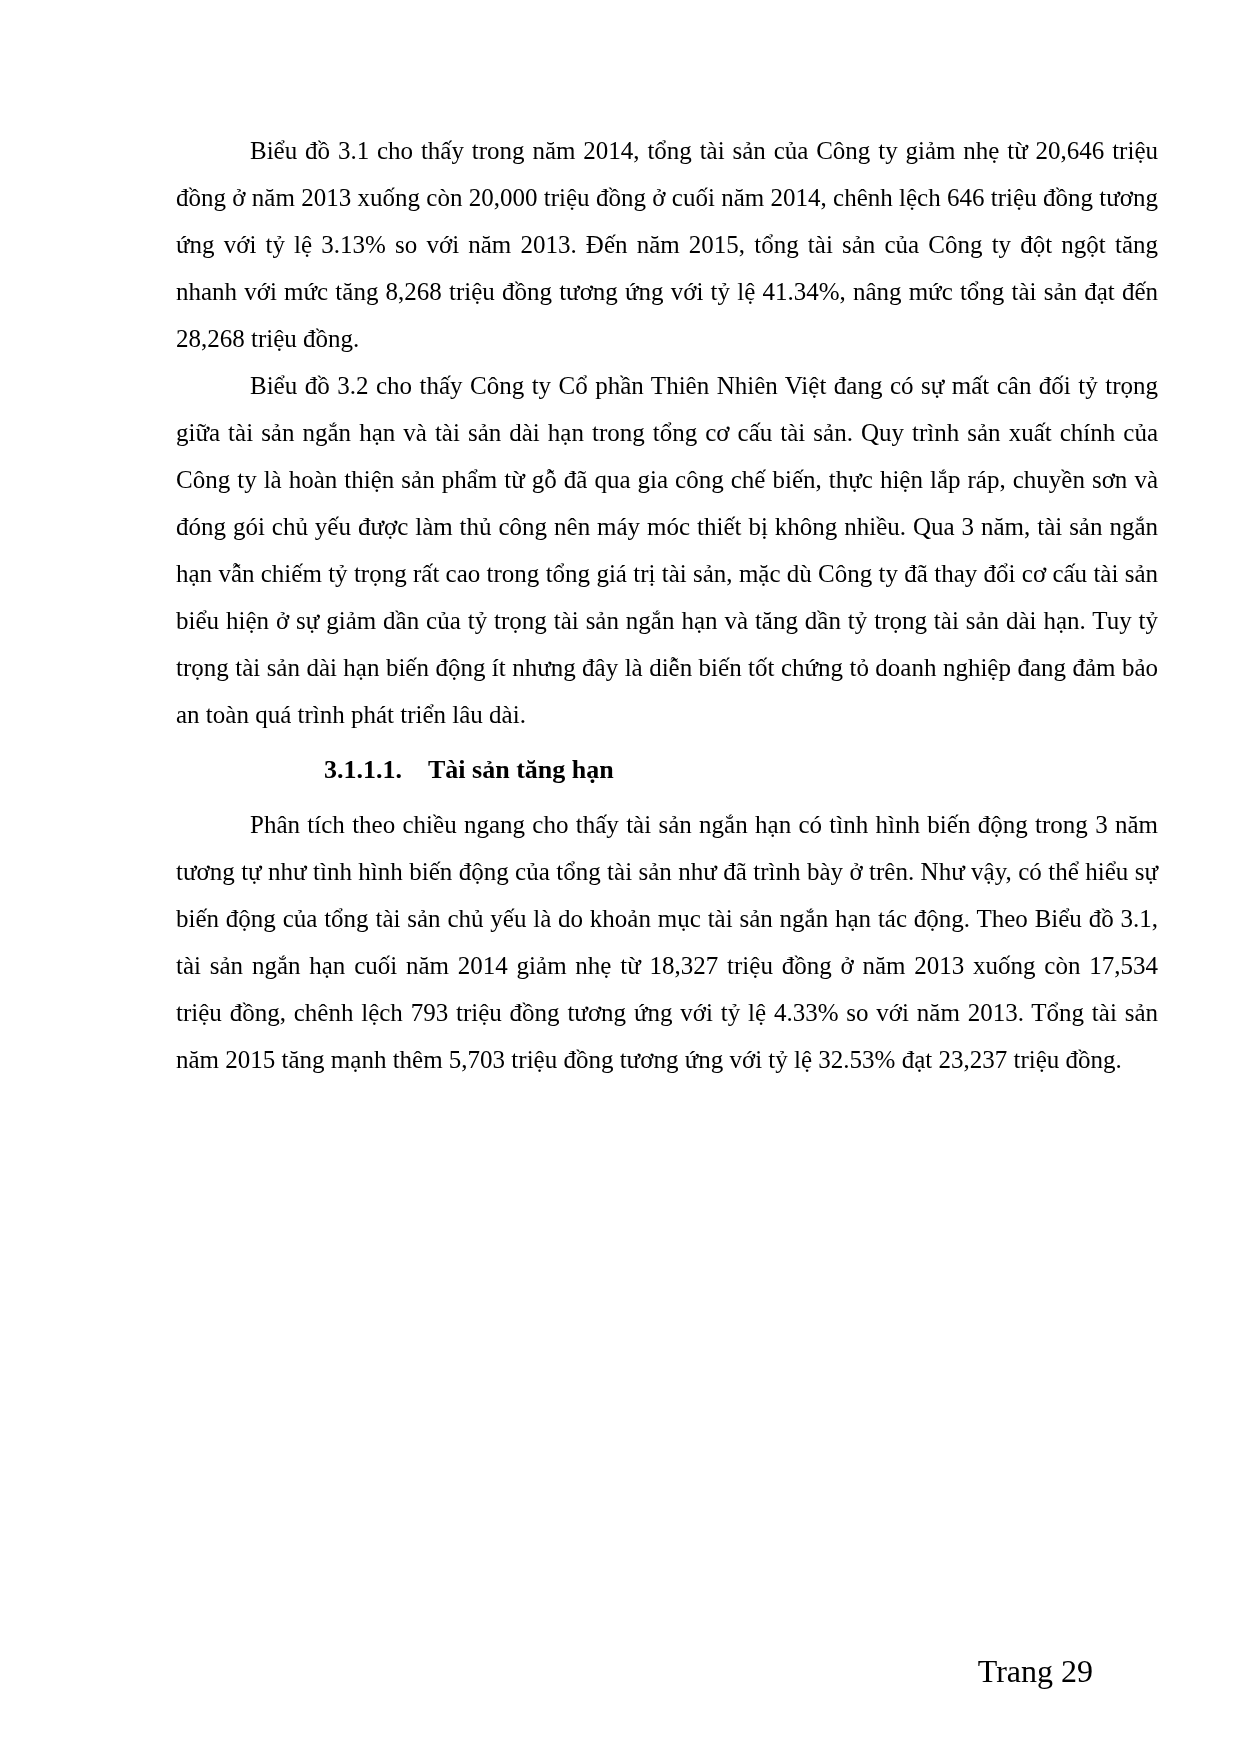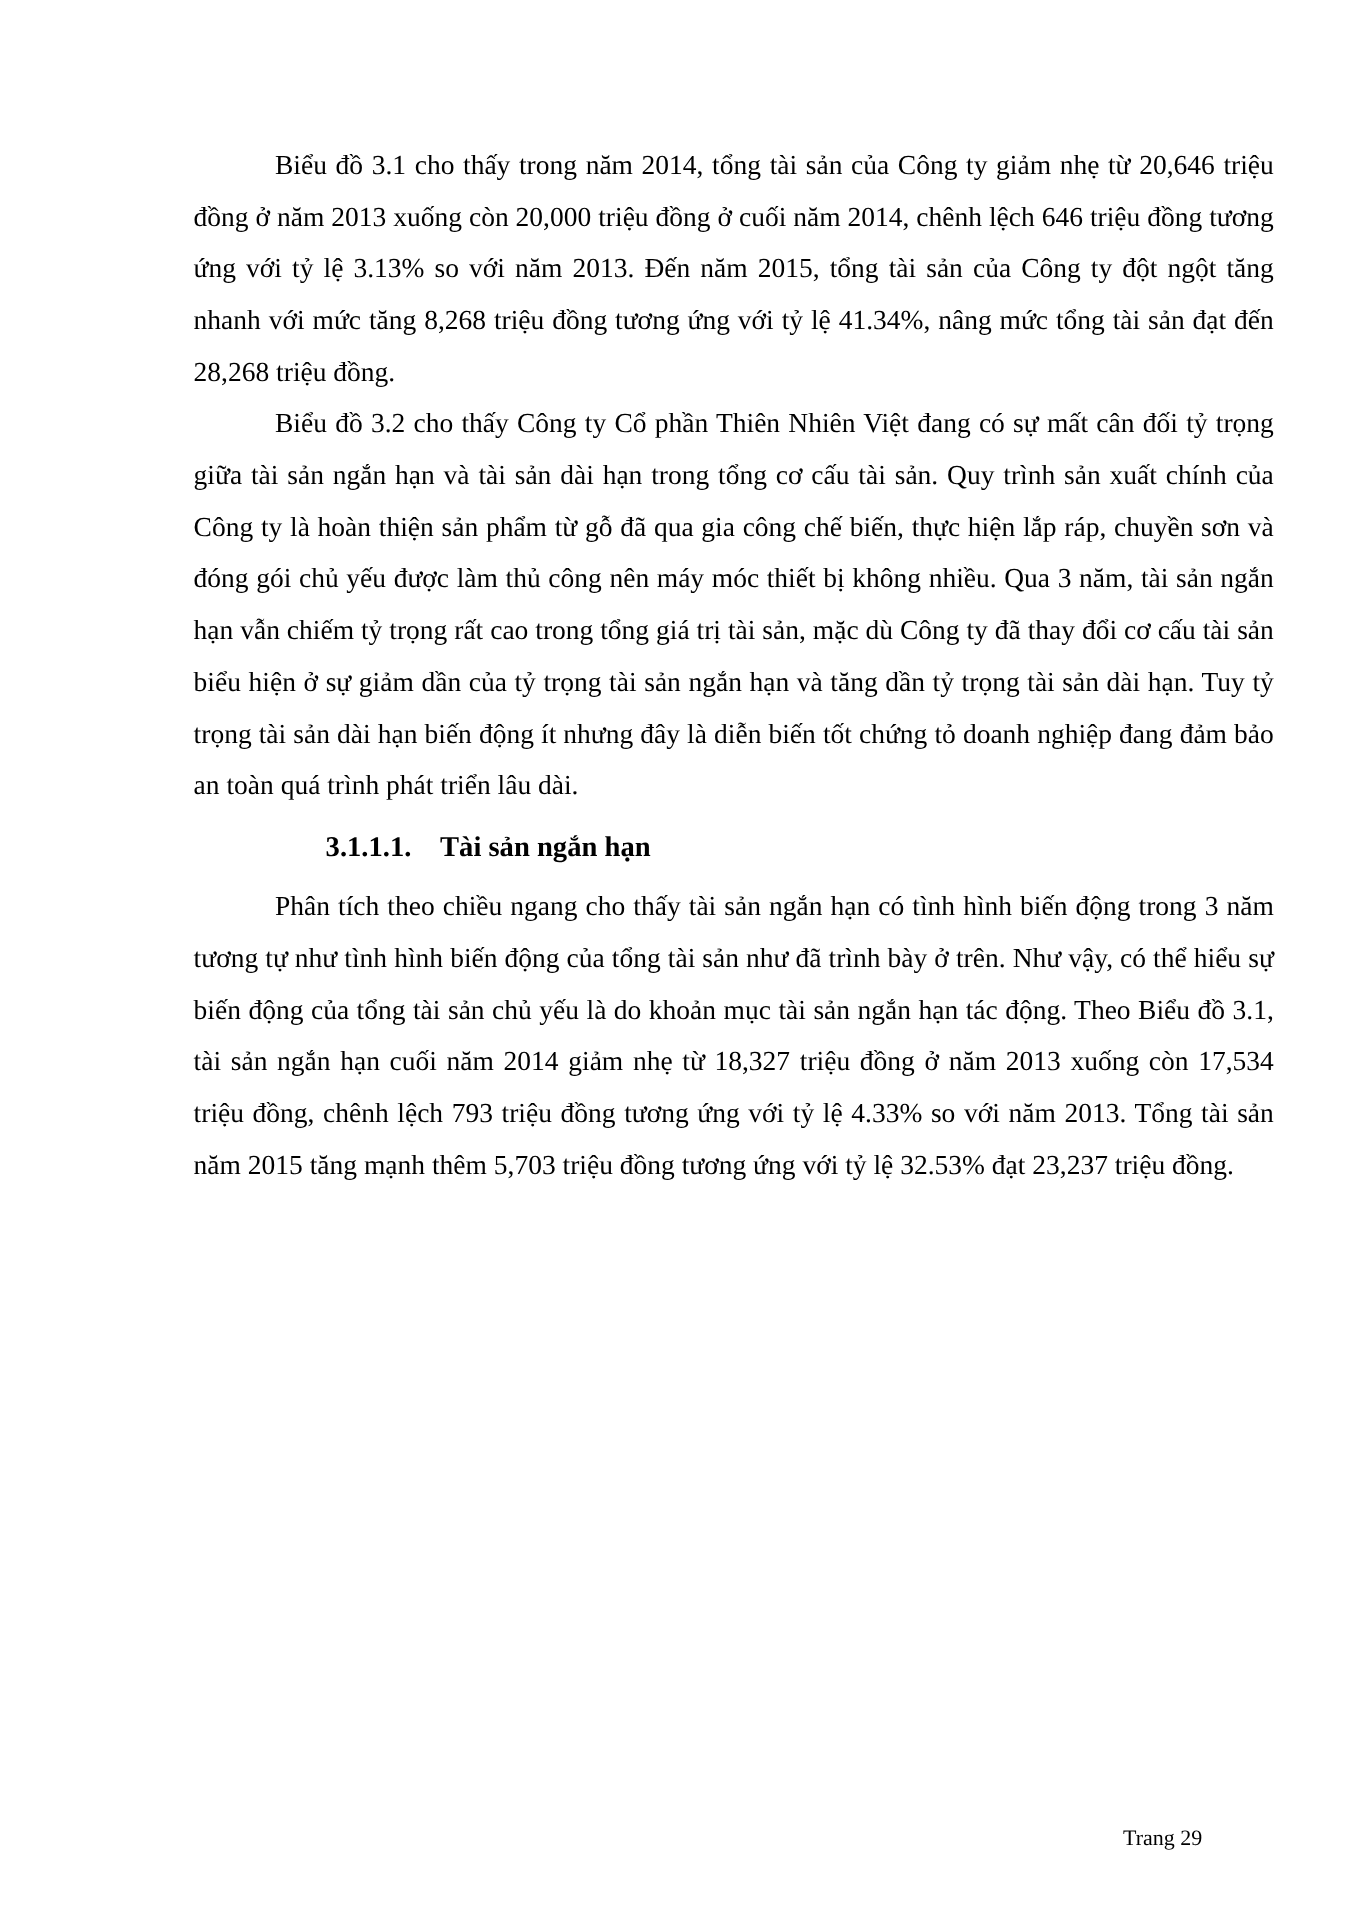--- a/index.html
+++ b/index.html
@@ -39,39 +39,40 @@
     text-indent: 0;
     text-align: left;
     font-weight: bold;
     font-size: 26px;
     line-height: 47px;
     white-space: nowrap;
   }
   .section-heading .heading-number {
     display: inline-block;
     margin-right: 26px;
+    margin-left: 28px;
   }
   .page-footer {
     position: absolute;
     top: 1655px;
     right: 147px;
-    font-size: 20px;
+    font-size: 32px;
     line-height: 32px;
     color: #000000;
   }
 </style>
 </head>
 <body>
 
 <div class="page">
   <div class="content">
     <p class="body-par">Biểu đồ 3.1 cho thấy trong năm 2014, tổng tài sản của Công ty giảm nhẹ từ 20,646 triệu đồng ở năm 2013 xuống còn 20,000 triệu đồng ở cuối năm 2014, chênh lệch 646 triệu đồng tương ứng với tỷ lệ 3.13% so với năm 2013. Đến năm 2015, tổng tài sản của Công ty đột ngột tăng nhanh với mức tăng 8,268 triệu đồng tương ứng với tỷ lệ 41.34%, nâng mức tổng tài sản đạt đến 28,268 triệu đồng.</p>
     <p class="body-par">Biểu đồ 3.2 cho thấy Công ty Cổ phần Thiên Nhiên Việt đang có sự mất cân đối tỷ trọng giữa tài sản ngắn hạn và tài sản dài hạn trong tổng cơ cấu tài sản. Quy trình sản xuất chính của Công ty là hoàn thiện sản phẩm từ gỗ đã qua gia công chế biến, thực hiện lắp ráp, chuyền sơn và đóng gói chủ yếu được làm thủ công nên máy móc thiết bị không nhiều. Qua 3 năm, tài sản ngắn hạn vẫn chiếm tỷ trọng rất cao trong tổng giá trị tài sản, mặc dù Công ty đã thay đổi cơ cấu tài sản biểu hiện ở sự giảm dần của tỷ trọng tài sản ngắn hạn và tăng dần tỷ trọng tài sản dài hạn. Tuy tỷ trọng tài sản dài hạn biến động ít nhưng đây là diễn biến tốt chứng tỏ doanh nghiệp đang đảm bảo an toàn quá trình phát triển lâu dài.</p>
 
     <h4 class="section-heading">
-      <span class="heading-number">3.1.1.1.</span><span>Tài sản ngắn hạn</span>
+      <span class="heading-number">3.1.1.1.</span><span>Tài sản tăng hạn</span>
     </h4>
 
     <p class="body-par">Phân tích theo chiều ngang cho thấy tài sản ngắn hạn có tình hình biến động trong 3 năm tương tự như tình hình biến động của tổng tài sản như đã trình bày ở trên. Như vậy, có thể hiểu sự biến động của tổng tài sản chủ yếu là do khoản mục tài sản ngắn hạn tác động. Theo Biểu đồ 3.1, tài sản ngắn hạn cuối năm 2014 giảm nhẹ từ 18,327 triệu đồng ở năm 2013 xuống còn 17,534 triệu đồng, chênh lệch 793 triệu đồng tương ứng với tỷ lệ 4.33% so với năm 2013. Tổng tài sản năm 2015 tăng mạnh thêm 5,703 triệu đồng tương ứng với tỷ lệ 32.53% đạt 23,237 triệu đồng.</p>
   </div>
 
   <div class="page-footer">Trang 29</div>
 </div>
 
 </body></html>

